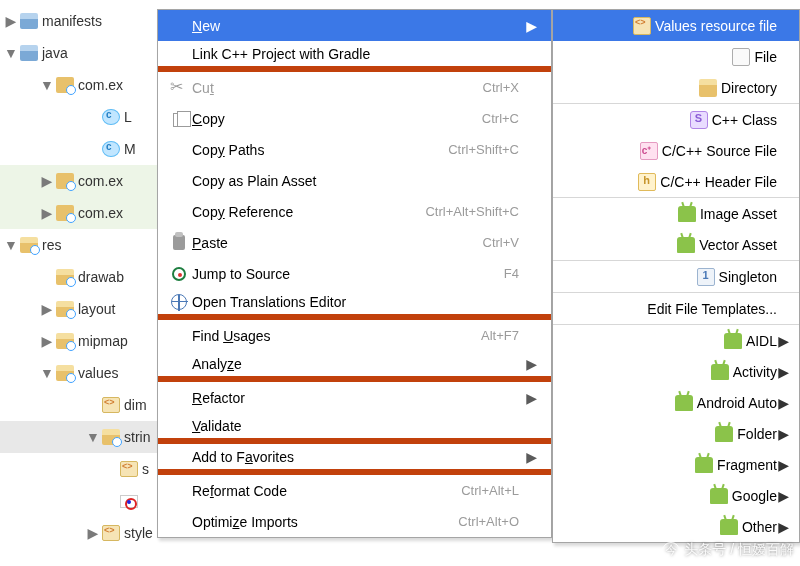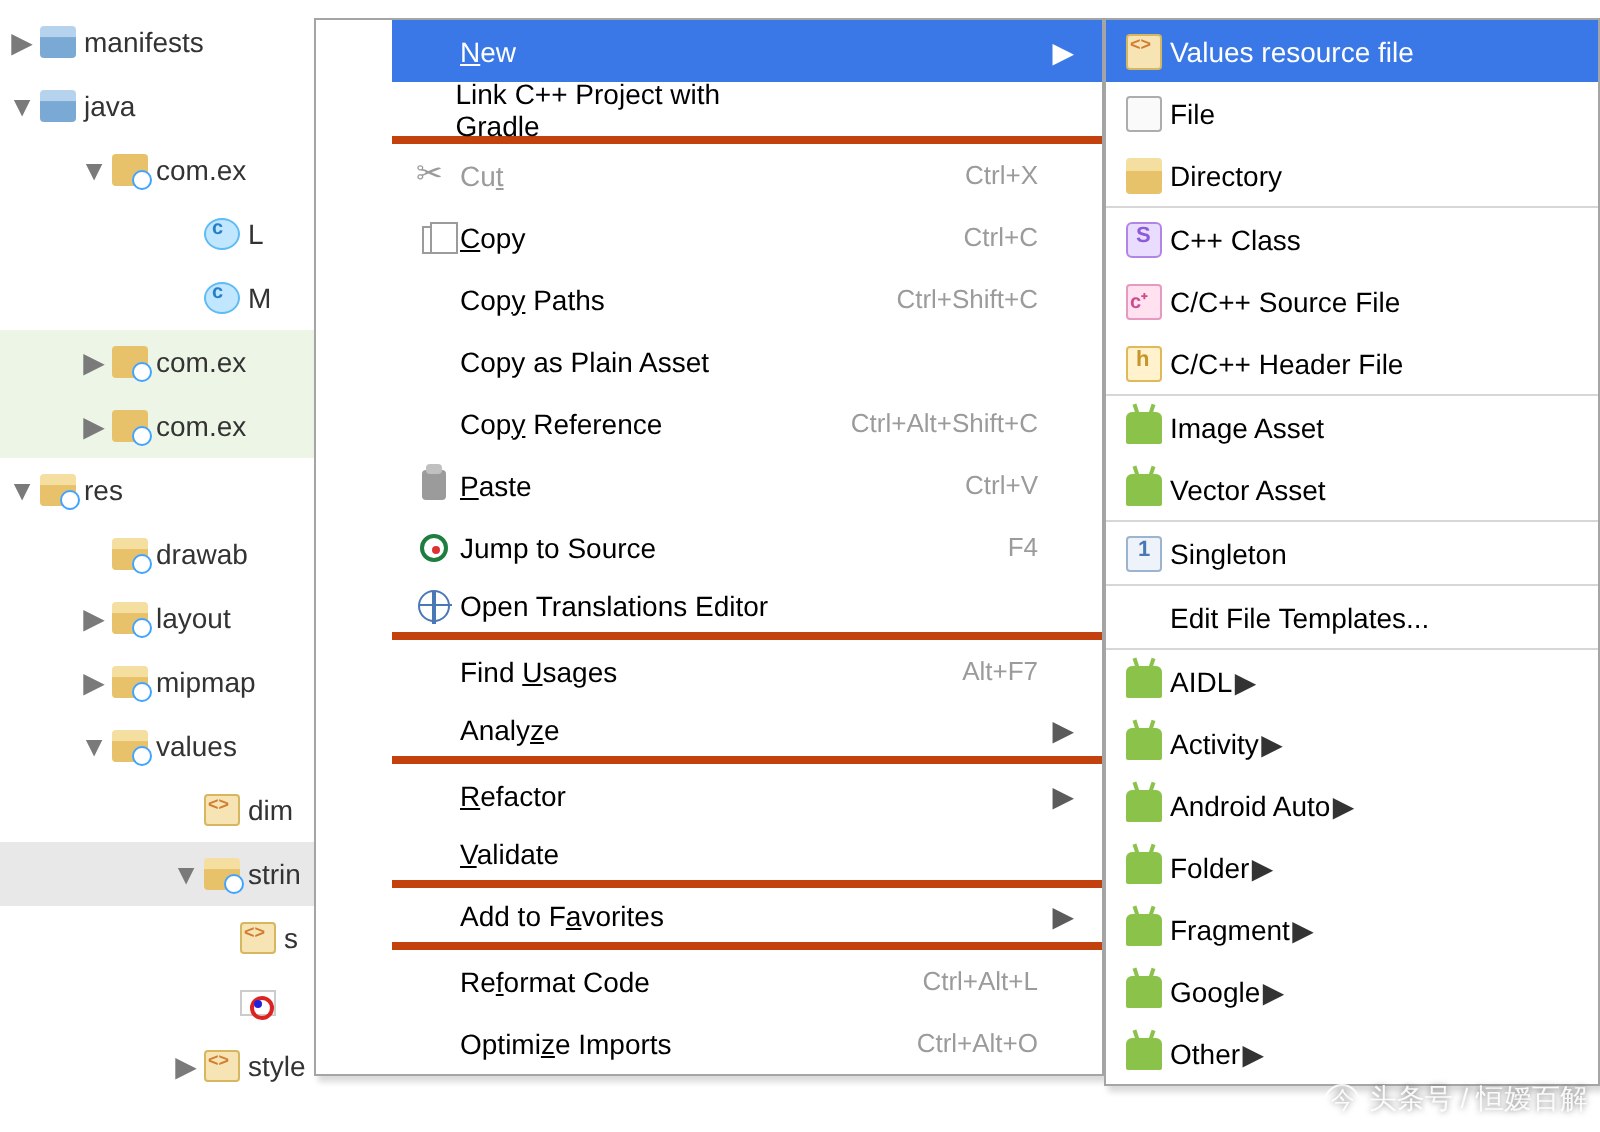--- a/index.html
+++ b/index.html
@@ -29,22 +29,22 @@
 .cls { background:#c1e6ff;border:1px solid #5dbbf5;border-radius:50%; position:relative;}
 .cls::after{content:"c";position:absolute;left:3px;top:-1px;font-size:10px;color:#2680c4;font-weight:bold;}
 .xml { background:#f6e4b5;border:1px solid #d6b760;border-radius:2px; position:relative;}
 .xml::after{content:"<>";position:absolute;left:1px;top:-1px;font-size:9px;color:#d17d31;font-weight:bold;}
 .flag { width:18px;height:13px;background:#fff;border:1px solid #ccc;position:relative;display:inline-block;margin-right:4px;}
 .flag::before{content:"";position:absolute;left:4px;top:2px;width:8px;height:8px;border:2px solid #d22;border-radius:50%;}
 .flag::after{content:"";position:absolute;left:6px;top:4px;width:4px;height:4px;background:#22d;border-radius:50%;}
 
 
 .menu { position:absolute; left:157px; top:9px; width:395px; background:#fff; border:1px solid #a5a5a5; box-shadow:2px 3px 3px rgba(0,0,0,.15); }
-.menu .row { display:flex; align-items:center; height:31px; padding:0 14px 0 8px; cursor:default;margin-left:38px; }
-.menu .row.sep-after { border-bottom:4px solid #c2410c; }
+.menu .row { display:flex; align-items:center; height:31px; padding:0 14px 0 8px; cursor:default; }
+.menu .row.sep-after { border-bottom:6px solid #c2410c; }
 .menu .row.highlight { background:#3b78e7; color:#fff; }
 .menu .row.disabled { color:#9b9b9b;align-items:center; }
 .menu .row .icn { width:26px; display:flex; justify-content:center; }
 .menu .row .lbl { flex:1 1 auto; }
 .menu .row .lbl u { text-decoration: underline; }
 .menu .row .shortcut { color:#9b9b9b; font-size:13px; text-align:right; min-width:130px;}
 .menu .row.highlight .shortcut { color:#fff; }
 .menu .row .subarrow { width:18px; text-align:right; color:#5b5b5b; }
 .menu .row.highlight .subarrow { color:#fff; }
 
@@ -56,21 +56,21 @@
 .i-paste{background:#9b9b9b;width:12px;height:15px;border-radius:2px;}
 .i-paste::after{content:"";position:absolute;left:2px;top:-3px;width:8px;height:5px;background:#c0c0c0;border-radius:2px;}
 .i-target{border:2px solid #1e7e40;border-radius:50%;width:14px;height:14px;}
 .i-target::after{content:"";position:absolute;left:4px;top:4px;width:4px;height:4px;background:#d33;border-radius:50%;}
 .i-globe{border:1.5px solid #4a78b6;border-radius:50%;width:16px;height:16px;}
 .i-globe::before{content:"";position:absolute;left:0;top:6px;width:16px;height:1.5px;background:#4a78b6;}
 .i-globe::after{content:"";position:absolute;left:6px;top:0;width:1.5px;height:16px;background:#4a78b6;}
 
 
 .submenu { position:absolute; left:552px; top:9px; width:248px; background:#fff; border:1px solid #a5a5a5; box-shadow:2px 3px 3px rgba(0,0,0,.15); }
-.submenu .srow { display:flex; align-items:center; height:31px; padding:0 10px 0 6px; cursor:default; }
+.submenu .srow { display:flex; align-items:center; height:31px; padding:0 10px 0 6px; cursor:default;justify-content:flex-end; }
 .submenu .srow.highlight { background:#3b78e7; color:#fff; }
 .submenu .srow .icn { width:26px; display:flex; justify-content:center; }
 .submenu .srow .subarrow { width:12px; text-align:right; color:#333; }
 .submenu .srow.highlight .subarrow{color:#fff;}
 .submenu .div { height:1px; background:#d7d7d7; margin:0; }
 
 
 .s-values,.s-file,.s-folder,.s-cpp,.s-cxx,.s-h,.s-android,.s-single,.s-S{display:inline-block;width:18px;height:18px;position:relative;}
 .s-values{background:#f6e4b5;border:1px solid #d6b760;border-radius:2px;}
 .s-values::after{content:"<>";position:absolute;left:1px;top:-1px;font-size:9px;color:#d17d31;font-weight:bold;}

